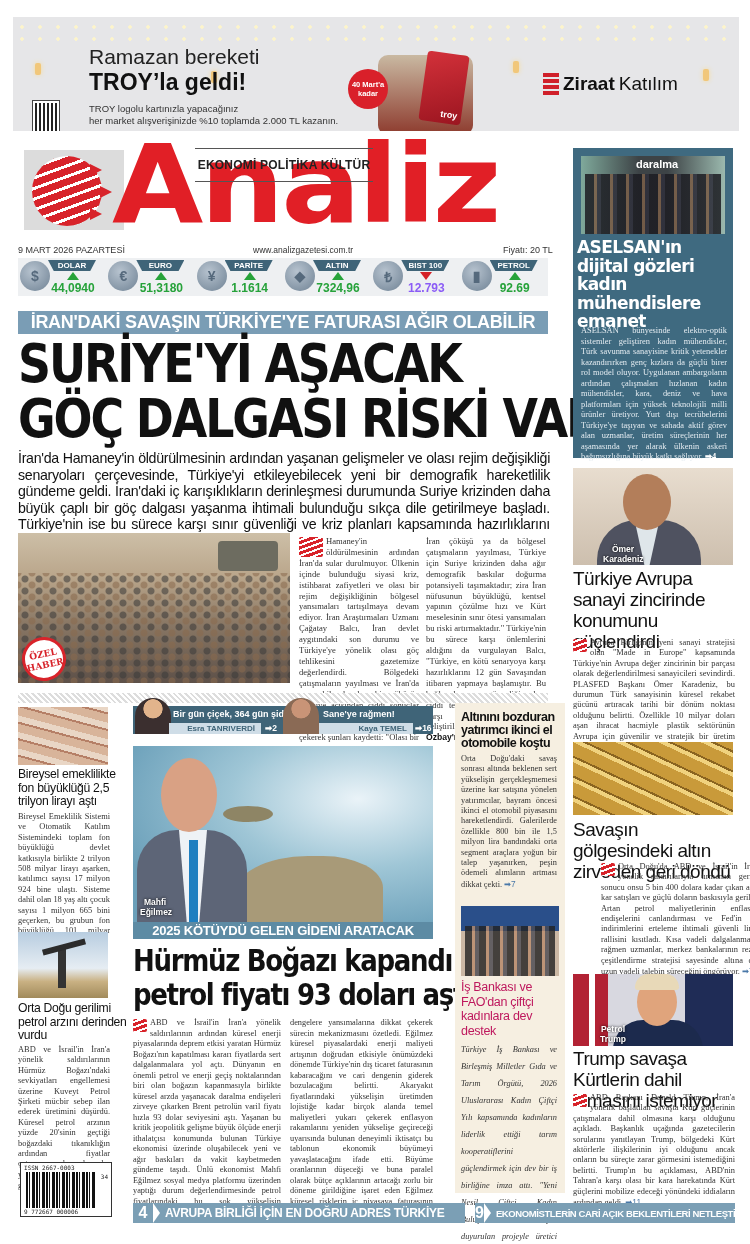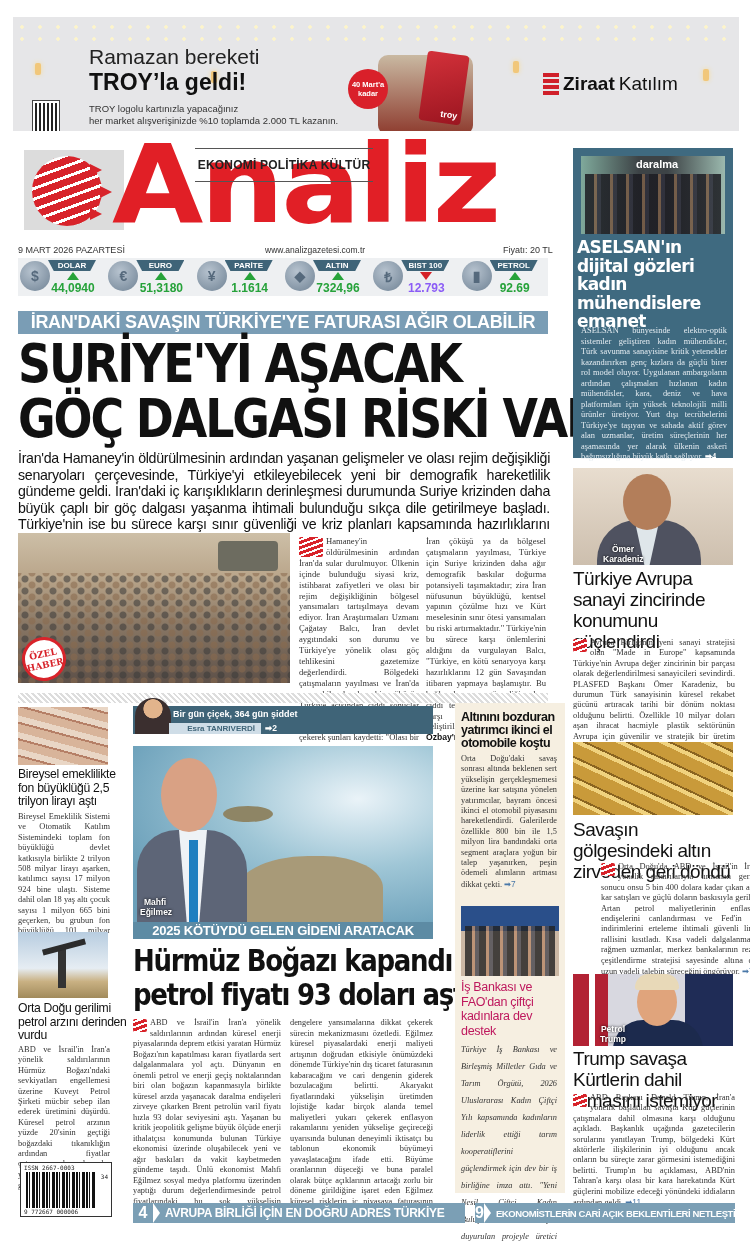--- a/index.html
+++ b/index.html
@@ -29,21 +29,21 @@
   
   #mast-globe { left: 24px; top: 150px; width: 100px; height: 80px; background: #dcdcdc; }
   #mast-globe .g { position:absolute; left:8px; top:6px; width:70px; height:70px; border-radius:50%;
     background: repeating-linear-gradient(-20deg,#d8232a 0 7px,#fff 7px 10px); }
   #mast-globe .a { position:absolute; width:0; height:0; border-left:12px solid #d8232a; border-top:6px solid transparent; border-bottom:6px solid transparent; }
   #mast-sub { left: 195px; top: 148px; width: 178px; text-align:center; font-size: 12px; font-weight: bold; color:#222;
     border-top:1px solid #555; border-bottom:1px solid #555; padding:9px 0; letter-spacing:.2px; }
   #mast-title { left: 112px; top: 130px; font-size: 118px; font-weight: 900; color: #e11f26; letter-spacing: -3px; line-height: 1;
     font-family: "DejaVu Sans", sans-serif; transform: scaleY(0.92); transform-origin: top left; }
   #mast-date { left: 18px; top: 245px; font-size: 9px; color:#333; }
-  #mast-url { left: 265px; top: 245px; font-size: 8.5px; color:#333; }
+  #mast-url { left: 253px; top: 245px; font-size: 8.5px; color:#333; }
   #mast-price { left: 503px; top: 245px; font-size: 9px; color:#333; }
 
   
   #ticker { left: 18px; top: 258px; width: 530px; height: 38px; background: #eef0f2; display:flex; }
   .tick { position: relative; flex: 1; height: 38px; }
   .tick .coin { position:absolute; left:2px; top:3px; width:30px; height:30px; border-radius:50%; background: radial-gradient(circle at 40% 35%,#b7c3cf,#6f8294); color:#55697c; font-size:14px; font-weight:bold; display:flex; align-items:center; justify-content:center; }
   .tick .lbl { position:absolute; left:30px; top:2px; width:48px; height:11px; background:#3f6478; color:#fff; font-size:8px; font-weight:bold; text-align:center; line-height:11px; clip-path: polygon(0 0,100% 0,88% 100%,12% 100%); }
   .tick .arr { position:absolute; left:49px; top:14px; width:0; height:0; border-left:6px solid transparent; border-right:6px solid transparent; }
   .tick .arr.up { border-bottom:8px solid #27a33a; }
   .tick .arr.down { border-top:8px solid #d42027; }
@@ -331,20 +331,26 @@
   <div class="num">9 772667 000006</div>
 </div>
 
 <div id="columnists" class="abs">
   <div class="colm" style="left:0;width:150px">
     <div class="ph" style="left:2px;background:radial-gradient(circle at 50% 30%,#e2b48c 30%,#3b2f2f 32%)"></div>
     <div class="ttl" style="left:40px">Bir gün çiçek, 364 gün şiddet</div>
     <div class="nm" style="left:36px;width:92px">Esra TANRIVERDİ</div>
     <div class="pg" style="left:132px"><span>➡</span><span>2</span></div>
   </div>
+  <div class="colm" style="left:150px;width:150px">
+    <div class="ph" style="left:0;background:radial-gradient(circle at 50% 30%,#c99477 30%,#8a6a55 32%)"></div>
+    <div class="ttl" style="left:40px">Sane'ye rağmen!</div>
+    <div class="nm" style="left:36px;width:94px">Kaya TEMEL</div>
+    <div class="pg" style="left:132px"><span>➡</span><span>16</span></div>
+  </div>
 </div>
 
 <div id="hormuz-photo" class="abs">
   <div class="isl"></div>
   <div class="land"></div>
   <div class="man">
     <div class="body"></div>
       <div class="shirt"></div>
       <div class="tie"></div>
       <div class="head"></div>

